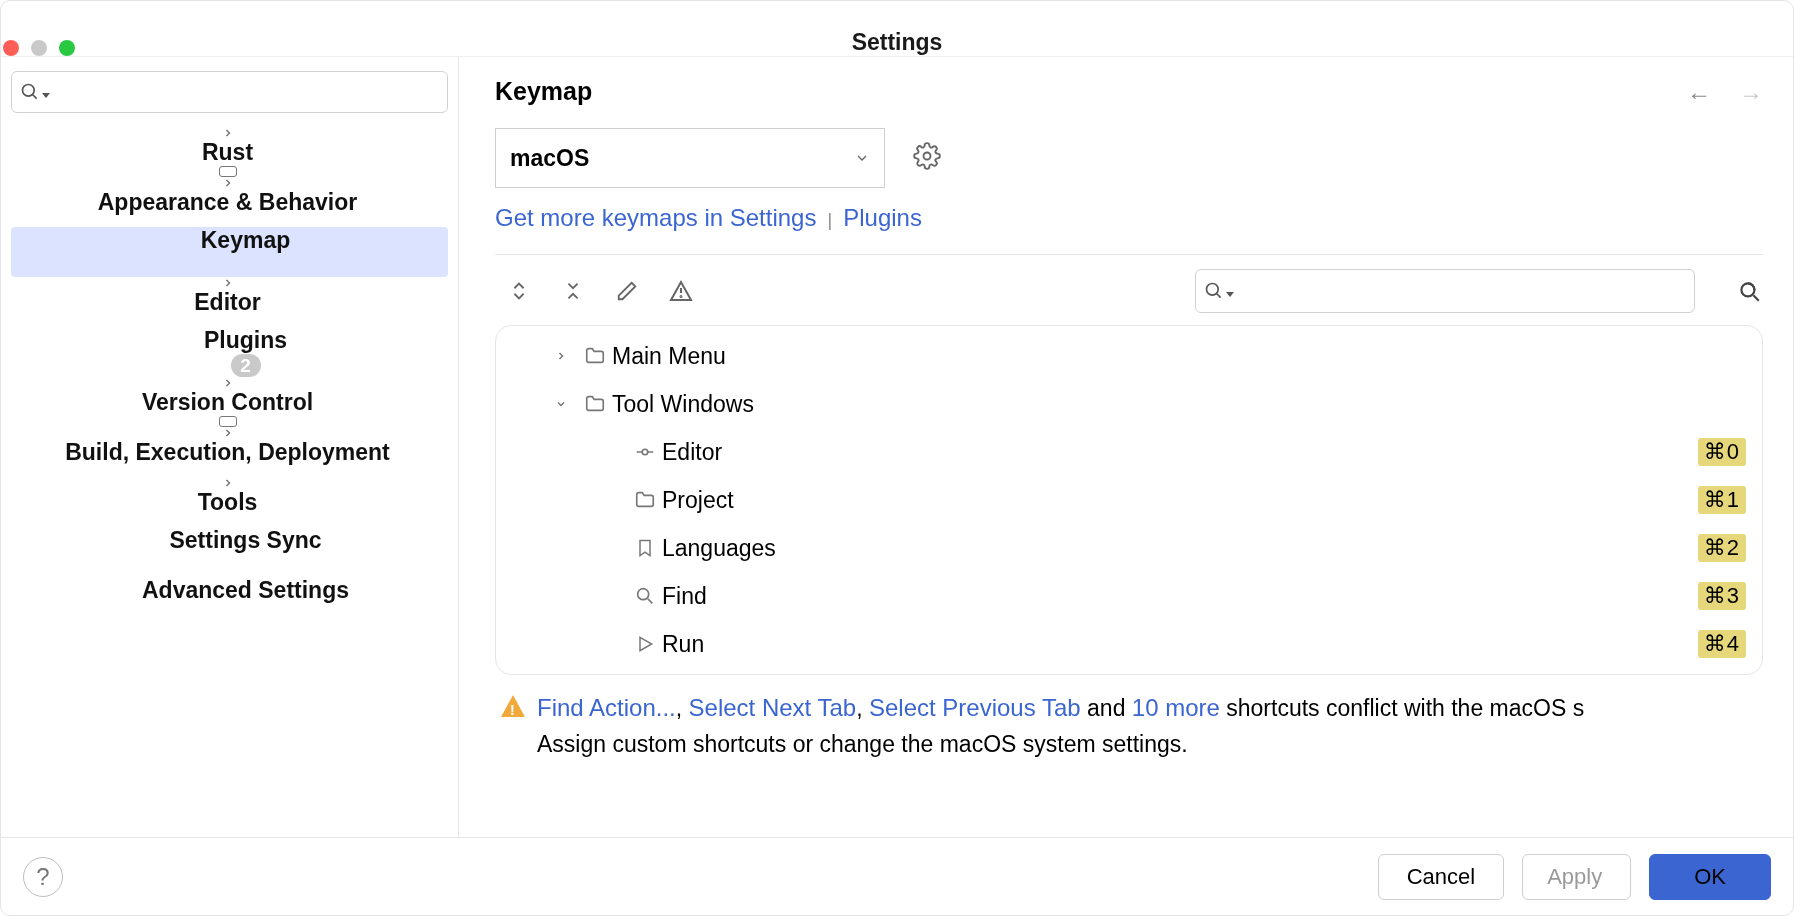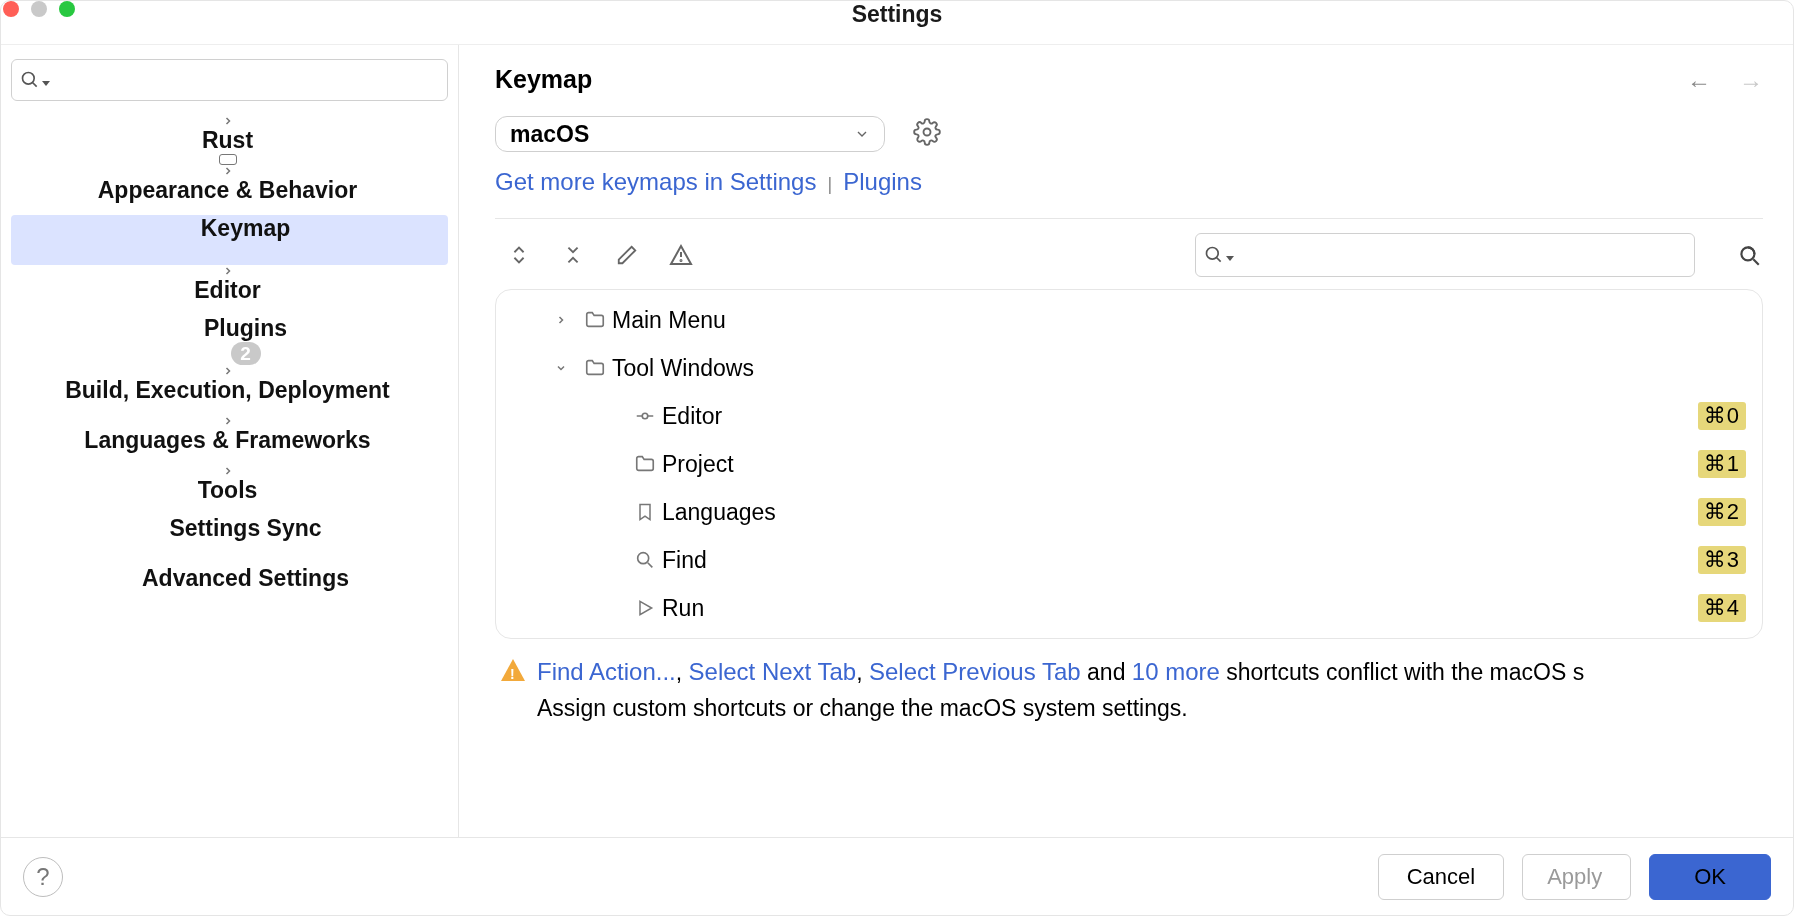--- a/index.html
+++ b/index.html
@@ -12,23 +12,23 @@
     height: 916px;
     overflow: hidden;
     display: flex;
     flex-direction: column;
     border: 1px solid #e5e5e5;
     border-radius: 10px;
   }
 
   
   .titlebar {
-    height: 44px;
-    display: flex;
-    align-items: flex-start;
+    height: 56px;
+    display: flex;
+    align-items: flex-end;
     padding: 0 2px;
     position: relative;
     border-bottom: 1px solid #eee;
   }
   .traffic-lights { display: flex; gap: 12px; }
   .tl { width: 16px; height: 16px; border-radius: 50%; }
   .tl.red { background: #ff5f57; }
   .tl.grey { background: #c9c9c9; }
   .tl.green { background: #28c840; }
   .title {
@@ -128,22 +128,22 @@
     display: flex;
     align-items: center;
     margin-bottom: 22px;
   }
   .pane-header h1 { font-size: 25px; font-weight: 800; }
   .nav-arrows { margin-left: auto; display:flex; gap:28px; color:#888; }
   .nav-arrows span { font-size:24px; }
 
   .row1 { display:flex; align-items:center; gap: 28px; margin-bottom: 16px;}
   .select {
-    width: 390px; height: 36px;
-    border: 1px solid #cfcfcf; border-radius: 12px;
+    width: 390px; height: 60px;
+    border: 1px solid #cfcfcf; border-radius: 0;
     display:flex; align-items:center;
     padding: 0 14px;
     font-size: 23px; font-weight: 600;
     background:#fff;
   }
   .select .spacer{flex:1;}
   .select .dd { color:#666; }
   .gear { color:#555; }
 
   .link { color:#3b66d1; font-size: 24px; }
@@ -297,30 +297,31 @@
           <span>Plugins</span>
           <span class="spacer"></span>
           <span class="badge">2</span>
         </li>
         <li>
           <span class="arrow">
             <svg width="12" height="12" viewBox="0 0 24 24" fill="none" stroke="#777" stroke-width="3">
               <polyline points="9 6 15 12 9 18"></polyline>
             </svg>
           </span>
-          <span>Build, Execution, Deployment</span>
-          <span class="spacer"></span>
+          <span>Version Control</span>
+          <span class="spacer"></span>
+          <span class="tag-icon"></span>
         </li>
         <li>
           <span class="arrow">
             <svg width="12" height="12" viewBox="0 0 24 24" fill="none" stroke="#777" stroke-width="3">
               <polyline points="9 6 15 12 9 18"></polyline>
             </svg>
           </span>
-          <span>Languages &amp; Frameworks</span>
+          <span>Build, Execution, Deployment</span>
           <span class="spacer"></span>
         </li>
         <li>
           <span class="arrow">
             <svg width="12" height="12" viewBox="0 0 24 24" fill="none" stroke="#777" stroke-width="3">
               <polyline points="9 6 15 12 9 18"></polyline>
             </svg>
           </span>
           <span>Tools</span>
           <span class="spacer"></span>

